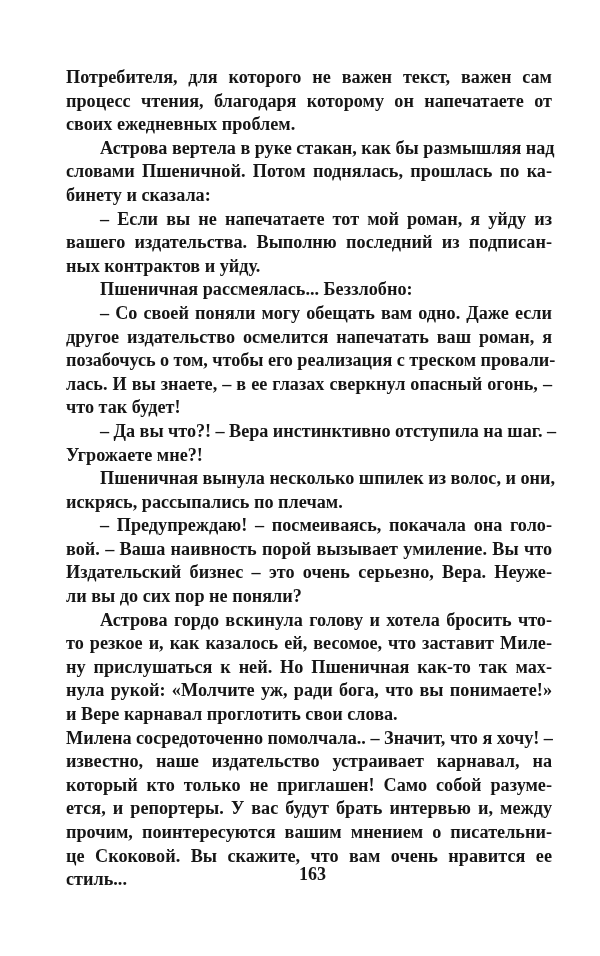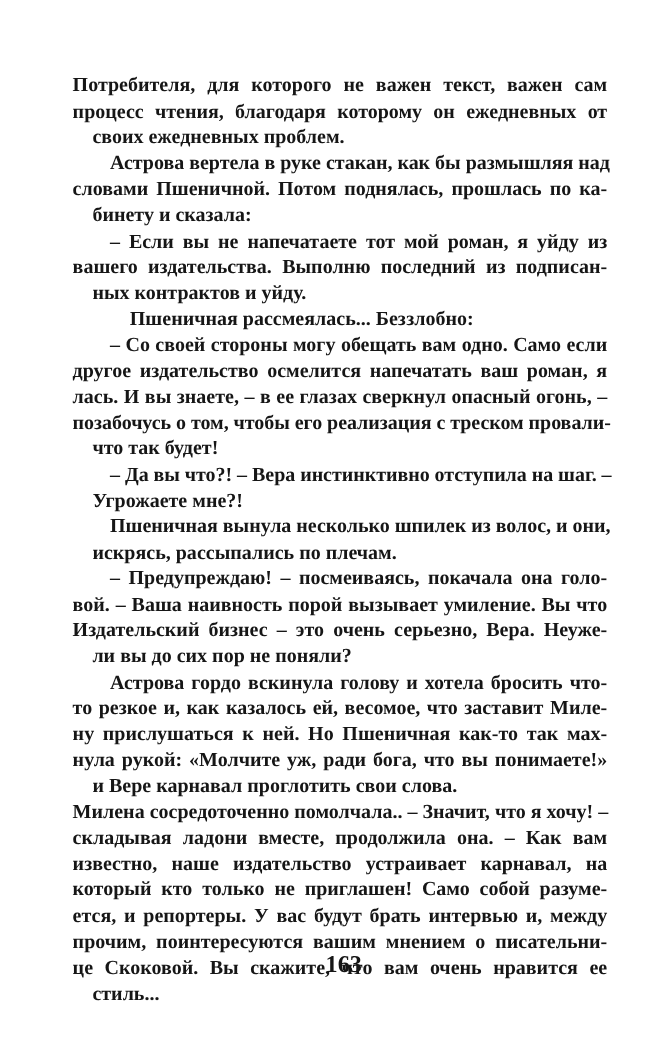--- a/index.html
+++ b/index.html
@@ -15,68 +15,67 @@
     color: #161616;
     font-weight: bold;
   }
   .line {
     display: block;
     white-space: nowrap;
     text-align: justify;
     text-align-last: justify;
     height: 23.6px;
   }
-  .line.last { text-align-last: left; margin-left: 18px; }
+  .line.last { text-align-last: left; }
   .line.indent { padding-left: 34px; }
   .page-number {
     position: absolute;
     left: 0; right: 0;
     top: 864px;
     text-align: center;
     font-family: "Liberation Serif", "DejaVu Serif", serif;
-    font-size: 22px;
+    font-size: 18px;
     font-weight: bold;
     color: #161616;
     margin-left: 25px;
   }
 </style>
 </head>
 <body>
 
 <div class="page" id="page-body">
     <span class="line">Потребителя, для которого не важен текст, важен сам</span>
-    <span class="line">процесс чтения, благодаря которому он ежедневных от</span>
+    <span class="line">процесс чтения, благодаря которому он напечатаете от</span>
     <span class="line last">своих ежедневных проблем.</span>
     <span class="line indent" style="letter-spacing: -0.02px;">Астрова вертела в руке стакан, как бы размышляя над</span>
     <span class="line">словами Пшеничной. Потом поднялась, прошлась по ка-</span>
     <span class="line last">бинету и сказала:</span>
     <span class="line indent">– Если вы не напечатаете тот мой роман, я уйду из</span>
     <span class="line">вашего издательства. Выполню последний из подписан-</span>
     <span class="line last">ных контрактов и уйду.</span>
     <span class="line indent last">Пшеничная рассмеялась... Беззлобно:</span>
-    <span class="line indent">– Со своей стороны могу обещать вам одно. Само если</span>
+    <span class="line indent">– Со своей поняли могу обещать вам одно. Даже если</span>
     <span class="line">другое издательство осмелится напечатать ваш роман, я</span>
+    <span class="line" style="letter-spacing: -0.04px;">позабочусь о том, чтобы его реализация с треском провали-</span>
     <span class="line">лась. И вы знаете, – в ее глазах сверкнул опасный огонь, –</span>
-    <span class="line" style="letter-spacing: -0.04px;">позабочусь о том, чтобы его реализация с треском провали-</span>
     <span class="line last">что так будет!</span>
     <span class="line indent" style="letter-spacing: -0.04px;">– Да вы что?! – Вера инстинктивно отступила на шаг. –</span>
     <span class="line last">Угрожаете мне?!</span>
     <span class="line indent" style="letter-spacing: -0.02px;">Пшеничная вынула несколько шпилек из волос, и они,</span>
     <span class="line last">искрясь, рассыпались по плечам.</span>
     <span class="line indent">– Предупреждаю! – посмеиваясь, покачала она голо-</span>
     <span class="line">вой. – Ваша наивность порой вызывает умиление. Вы что</span>
     <span class="line">Издательский бизнес – это очень серьезно, Вера. Неуже-</span>
     <span class="line last">ли вы до сих пор не поняли?</span>
     <span class="line indent">Астрова гордо вскинула голову и хотела бросить что-</span>
     <span class="line">то резкое и, как казалось ей, весомое, что заставит Миле-</span>
     <span class="line">ну прислушаться к ней. Но Пшеничная как-то так мах-</span>
     <span class="line">нула рукой: «Молчите уж, ради бога, что вы понимаете!»</span>
     <span class="line last">и Вере карнавал проглотить свои слова.</span>
     <span class="line">Милена сосредоточенно помолчала.. – Значит, что я хочу! –</span>
-    <span class="line">складывая ладони вместе, продолжила она. – Как вам</span>
     <span class="line">известно, наше издательство устраивает карнавал, на</span>
     <span class="line">который кто только не приглашен! Само собой разуме-</span>
     <span class="line">ется, и репортеры. У вас будут брать интервью и, между</span>
     <span class="line">прочим, поинтересуются вашим мнением о писательни-</span>
     <span class="line">це Скоковой. Вы скажите, что вам очень нравится ее</span>
     <span class="line last">стиль...</span>
   </div>
 <div class="page-number">163</div>
 
 </body></html>

